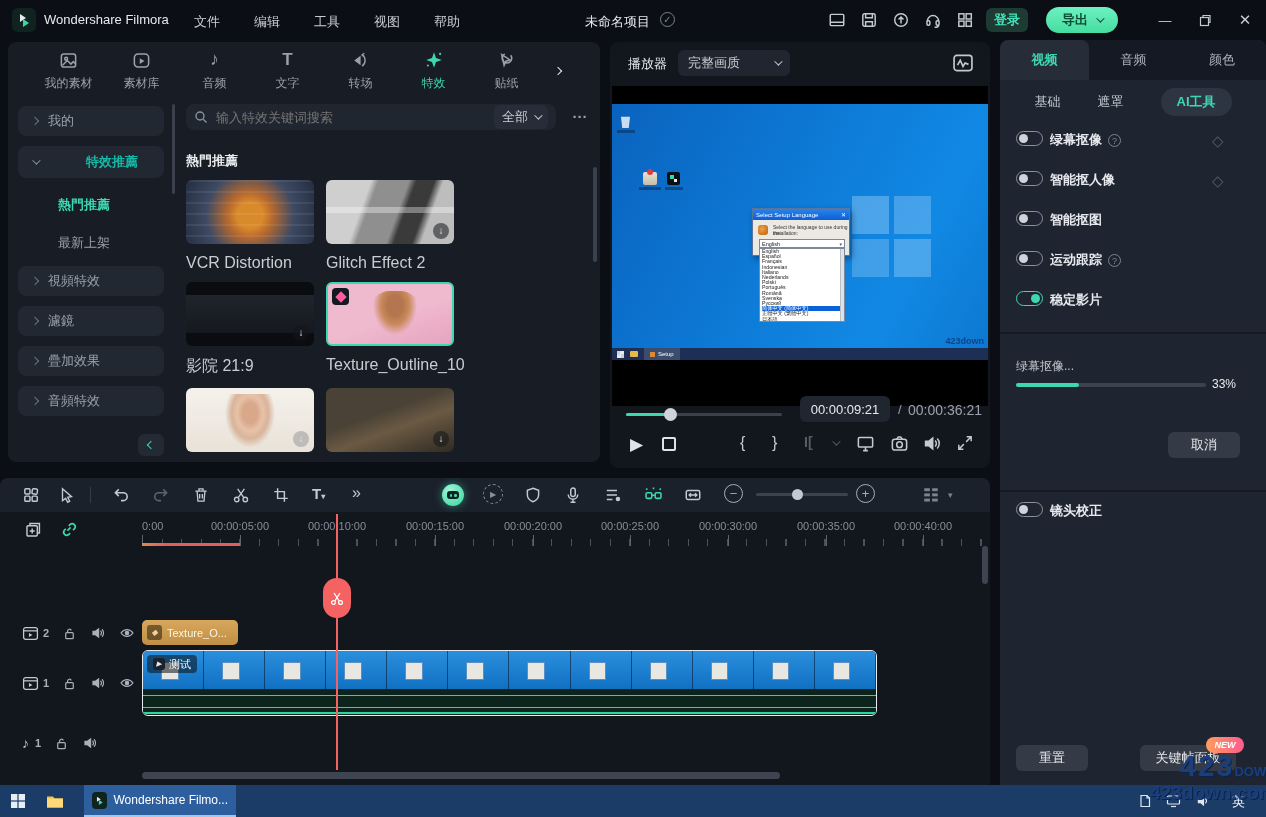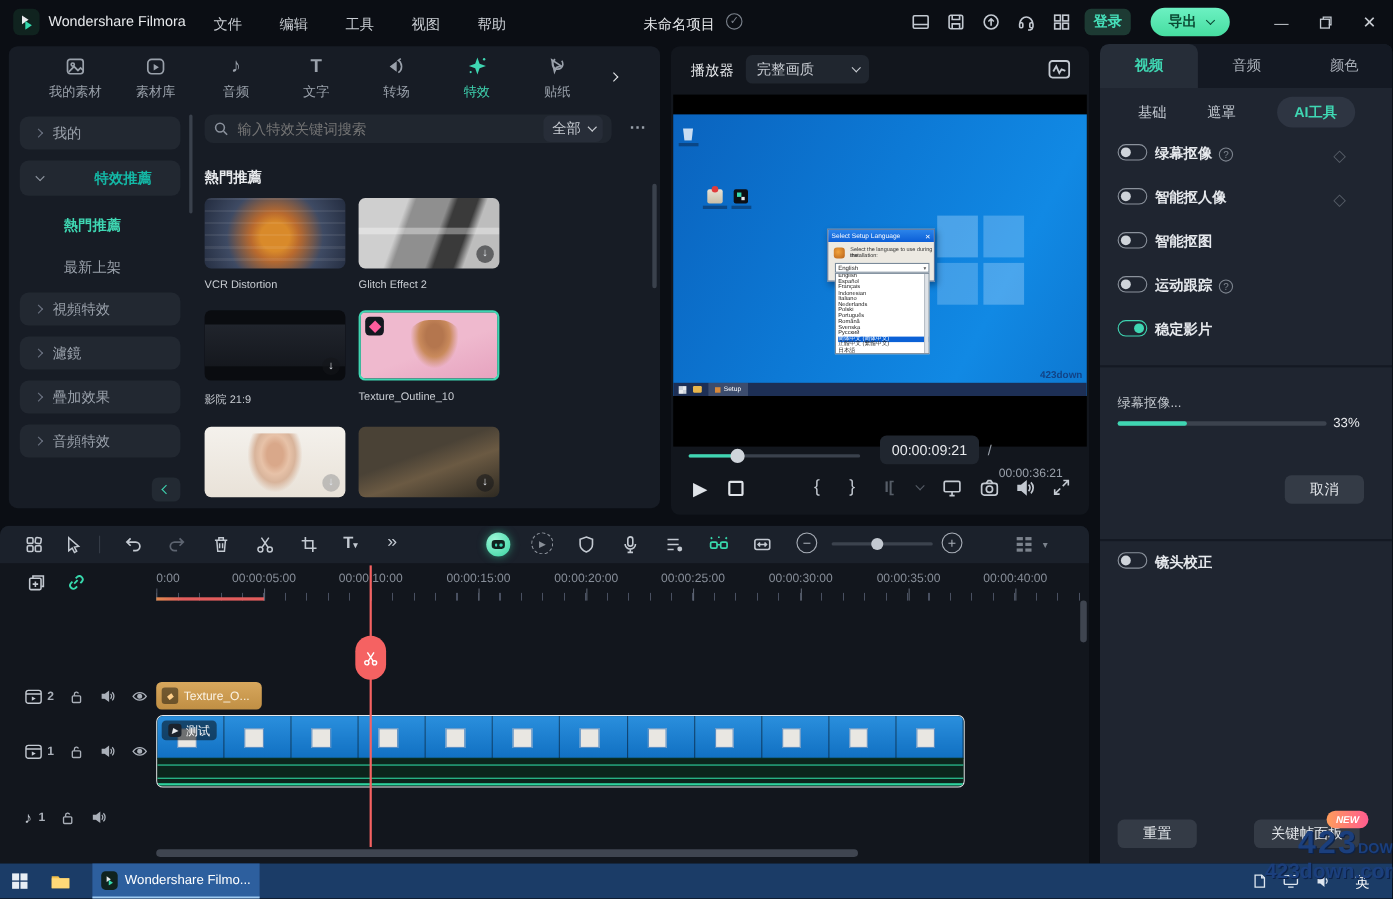--- a/index.html
+++ b/index.html
@@ -18,21 +18,21 @@
   .win-btn{width:30px;height:22px;display:flex;align-items:center;justify-content:center;color:#c9cdd3;font-size:13px;}
   
   .mtab{width:73px;text-align:center;color:#9aa1ab;font-size:12px;}
   .mtab .ic{height:24px;display:flex;align-items:flex-end;justify-content:center;margin-bottom:5px;}
   .mtab.active{color:#3fd6b2;}
   
   .side-item{position:absolute;left:10px;width:146px;height:30px;border-radius:8px;display:flex;align-items:center;padding-left:14px;color:#9aa1ab;font-size:13px;gap:10px;}
   .side-item.boxed{background:#222831;}
   
   .card-thumb{position:absolute;width:128px;height:64px;border-radius:6px;overflow:hidden;}
-  .card-label{position:absolute;width:132px;color:#c9cdd3;font-size:10px;}
+  .card-label{position:absolute;width:132px;color:#c9cdd3;font-size:16px;}
   .dl{position:absolute;right:5px;bottom:5px;width:16px;height:16px;border-radius:50%;background:rgba(20,22,26,.55);color:#dfe3e8;font-size:10px;line-height:16px;text-align:center;}
   
   .switch{position:absolute;left:16px;width:27px;height:15px;border:1.5px solid #8b929c;border-radius:8px;}
   .switch i{position:absolute;top:1.5px;left:2px;width:9px;height:9px;border-radius:50%;background:#cfd4da;}
   .switch.on{border-color:#3fd6b2;}
   .switch.on i{left:auto;right:2px;background:#3fd6b2;}
   .tog-label{position:absolute;left:50px;color:#e6e9ed;font-size:13px;font-weight:bold;}
   .help{position:absolute;width:13px;height:13px;border:1px solid #7c838d;border-radius:50%;color:#7c838d;font-size:9px;text-align:center;line-height:12px;}
   .kf-dia{position:absolute;left:212px;color:#565d67;font-size:15px;}
   .btn-grey{background:#343b46;border-radius:6px;color:#e5e8ec;font-size:13px;display:flex;align-items:center;justify-content:center;}
@@ -325,21 +325,21 @@
       </div>
     </div>
 
     <div class="abs" style="left:16px;top:365px;width:156px;height:14px;">
       <i class="abs" style="left:0;top:6px;width:100%;height:3px;background:#3a414c;border-radius:2px;"></i>
       <i class="abs" style="left:0;top:6px;width:44px;height:3px;background:#3fd6b2;border-radius:2px;"></i>
       <i class="abs" style="left:38px;top:1px;width:13px;height:13px;background:#cfd4da;border-radius:50%;"></i>
     </div>
     <span class="abs" style="left:190px;top:354px;width:90px;height:26px;background:#20262f;border-radius:6px;color:#e8eaed;font-size:13px;display:inline-flex;align-items:center;justify-content:center;">00:00:09:21</span>
     <span class="abs txt-dim" style="left:288px;top:360px;font-size:13px;">/</span>
-    <span class="abs txt-dim" style="left:298px;top:360px;font-size:11px;margin-top:23px;">00:00:36:21</span>
+    <span class="abs txt-dim" style="left:298px;top:360px;font-size:14px;">00:00:36:21</span>
 
     <span class="abs" style="left:20px;top:392px;color:#dfe3e8;font-size:17px;">▶</span>
     <span class="abs" style="left:52px;top:395px;width:14px;height:14px;border:2px solid #dfe3e8;border-radius:2px;"></span>
     <span class="abs" style="left:130px;top:392px;color:#c3c9d1;font-size:16px;">{</span>
     <span class="abs" style="left:162px;top:392px;color:#c3c9d1;font-size:16px;">}</span>
     <span class="abs" style="left:194px;top:392px;color:#565d67;font-size:14px;font-weight:bold;">I[</span>
     <i class="chev down abs" style="left:222px;top:398px;color:#565d67;"></i>
     <span class="abs" style="left:246px;top:392px;">
         <svg width="19" height="19" viewBox="0 0 16 16" fill="none" stroke="#c3c9d1" stroke-width="1.3">
           <rect x="2" y="3" width="12" height="8" rx="1"></rect>

